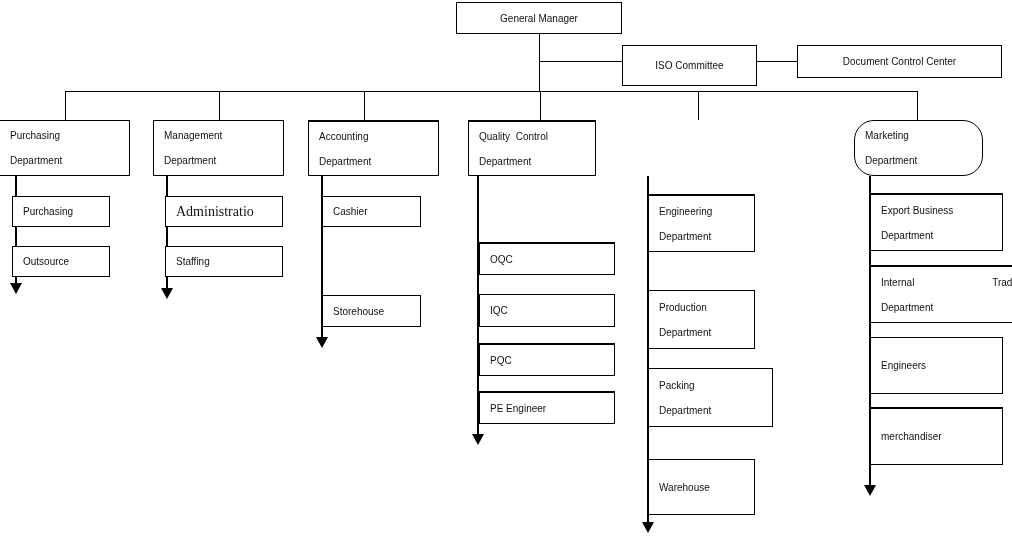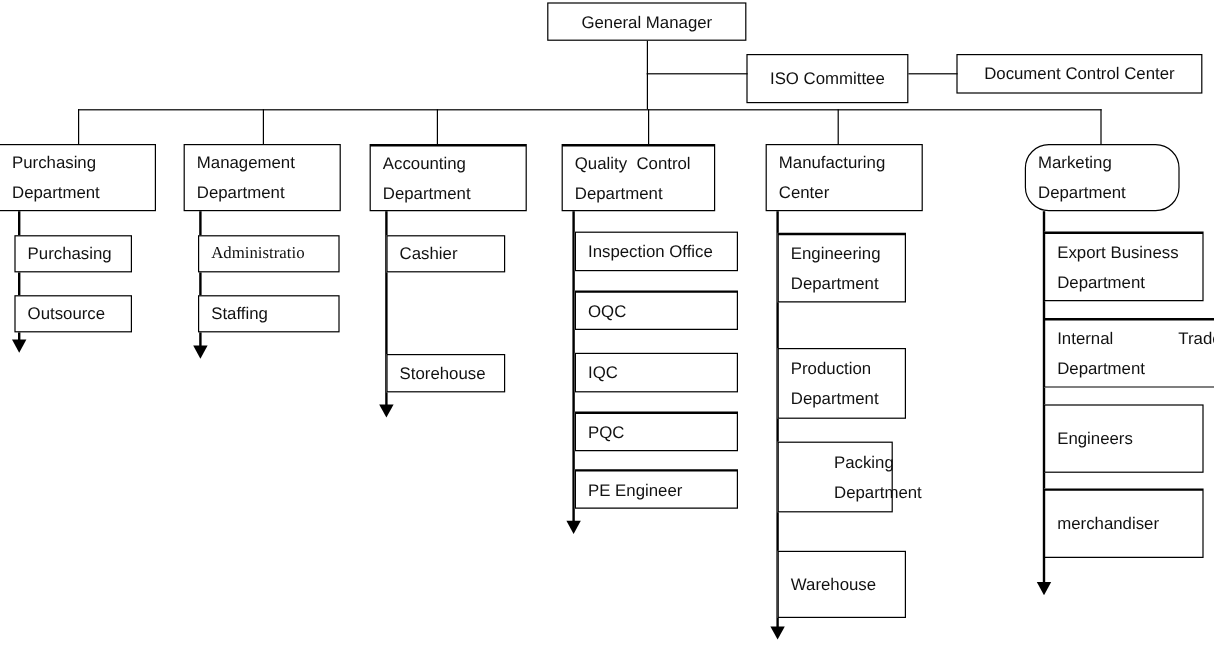--- a/index.html
+++ b/index.html
@@ -17,21 +17,21 @@
     overflow: hidden;
   }
   .box {
     position: absolute;
     box-sizing: border-box;
     border: 1px solid #000000;
     background: #ffffff;
     display: flex;
     flex-direction: column;
     justify-content: center;
-    font-size: 14px;
+    font-size: 10px;
     line-height: 25px;
     color: #111111;
   }
   .box .txt {
     padding: 0 10px;
     white-space: pre;
   }
   .box.center .txt {
     text-align: center;
   }
@@ -141,51 +141,44 @@
   <div class="box" style="left:322px; top:295px; width:99px; height:32px;">
     <div class="txt">Storehouse</div>
   </div>
 
   <div class="box thick" style="left:468px; top:120px; width:128px; height:56px;">
     <div class="txt">Quality  Control
 Department</div>
   </div>
   <div class="line-v bold" style="left:477px; top:176px; height:261px;"></div>
   <div class="arrow" style="left:472px; top:434px;"></div>
-  <div class="box" style="left:479px; top:193px; width:136px; height:33px;">
-    <div class="txt">Inspection Office</div>
-  </div>
   <div class="box thick" style="left:479px; top:242px; width:136px; height:33px;">
     <div class="txt">OQC</div>
   </div>
   <div class="box" style="left:479px; top:294px; width:136px; height:33px;">
     <div class="txt">IQC</div>
   </div>
   <div class="box thick" style="left:479px; top:343px; width:136px; height:33px;">
     <div class="txt">PQC</div>
   </div>
   <div class="box thick" style="left:479px; top:391px; width:136px; height:33px;">
     <div class="txt">PE Engineer</div>
   </div>
 
-  <div class="box" style="left:638px; top:120px; width:131px; height:56px;">
-    <div class="txt">Manufacturing
-Center</div>
-  </div>
   <div class="line-v bold" style="left:647px; top:176px; height:349px;"></div>
   <div class="arrow" style="left:642px; top:522px;"></div>
   <div class="box thick" style="left:648px; top:194px; width:107px; height:58px;">
     <div class="txt">Engineering
 Department</div>
   </div>
   <div class="box" style="left:648px; top:290px; width:107px; height:59px;">
     <div class="txt">Production
 Department</div>
   </div>
-  <div class="box" style="left:648px; top:368px; width:96px; height:59px;padding-left:36px;">
+  <div class="box" style="left:648px; top:368px; width:125px; height:59px;">
     <div class="txt">Packing
 Department</div>
   </div>
   <div class="box" style="left:648px; top:459px; width:107px; height:56px;">
     <div class="txt">Warehouse</div>
   </div>
 
   <div class="box" style="left:854px; top:120px; width:129px; height:56px;border-radius:20px;">
     <div class="txt">Marketing
 Department</div>

